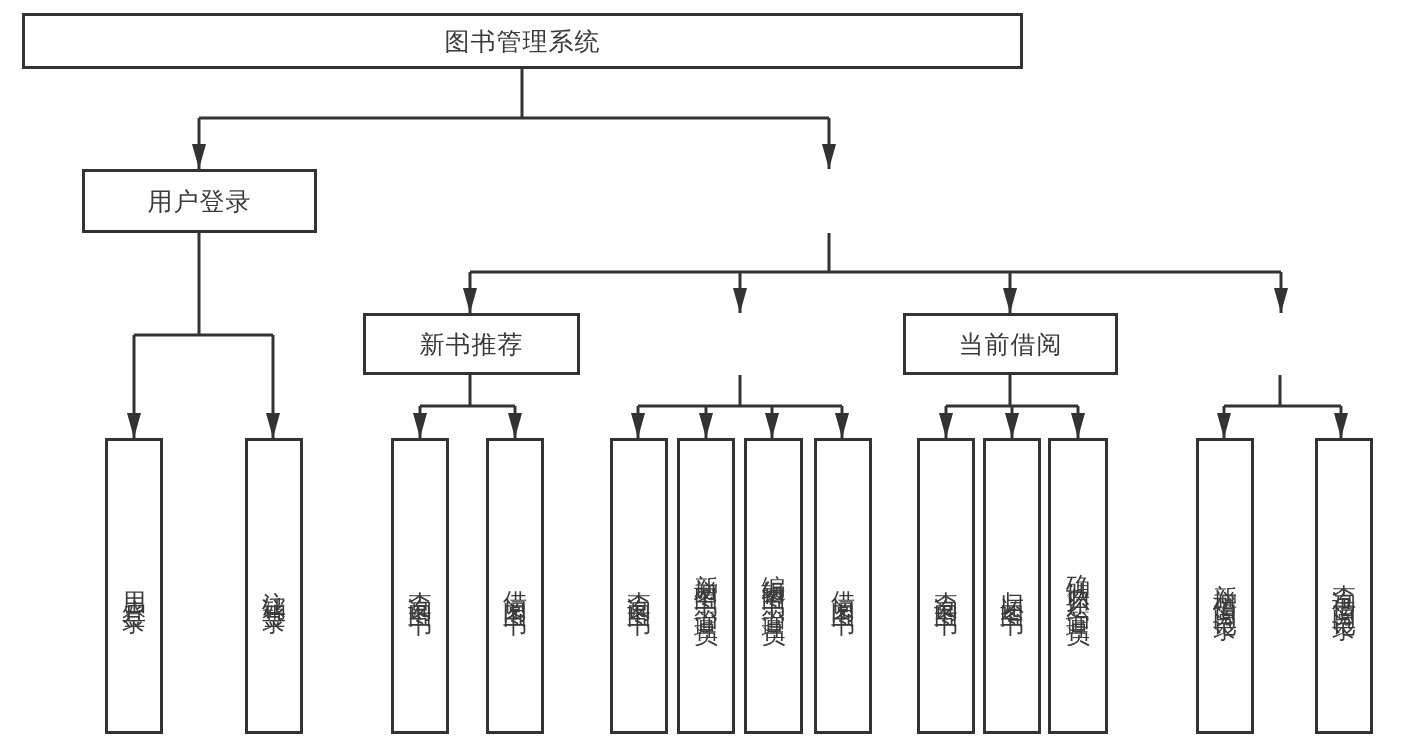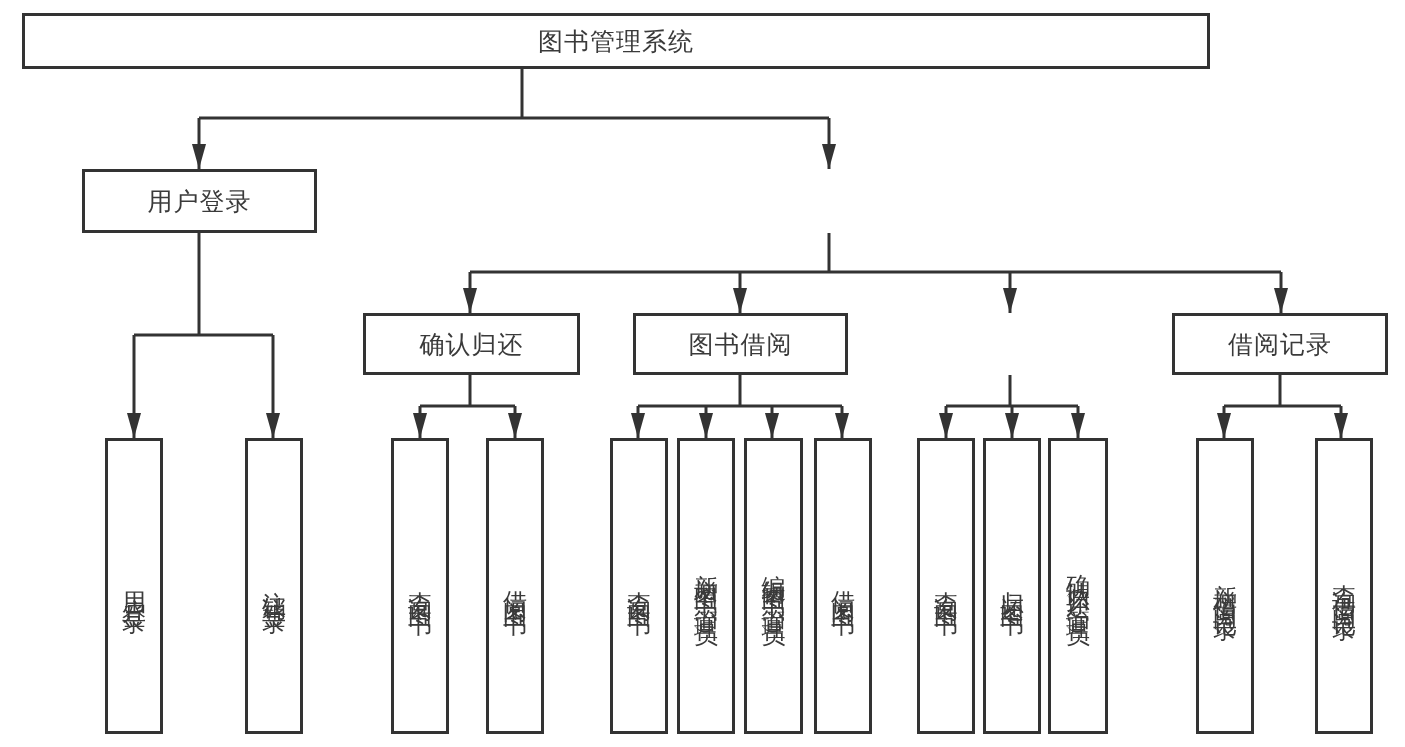--- a/index.html
+++ b/index.html
@@ -46,21 +46,21 @@
   }
   .vbox span {
     writing-mode: vertical-rl;
     text-orientation: mixed;
     font-size: 24px;
     letter-spacing: 7px;
     line-height: 1;
     color: var(--text-color);
   }
   
-  .n-root   { left: 22px;   top: 13px;  width: 1188px; height: 56px; }
+  .n-root   { left: 22px;   top: 13px;  width: 1001px; height: 56px; }
   .n-login  { left: 82px;   top: 169px; width: 235px;  height: 64px; }
   .n-mgmt   { left: 711px;  top: 169px; width: 236px;  height: 64px; }
   .n-g0     { left: 363px;  top: 313px; width: 217px;  height: 62px; }
   .n-g1     { left: 633px;  top: 313px; width: 215px;  height: 62px; }
   .n-g2     { left: 903px;  top: 313px; width: 215px;  height: 62px; }
   .n-g3     { left: 1172px; top: 313px; width: 216px;  height: 62px; }
   .leaf     { top: 438px; height: 296px; width: 58px; }
   .l-0  { left: 105px; }
   .l-1  { left: 245px; }
   .l-2  { left: 391px; }
@@ -130,23 +130,22 @@
     <path class="wire" marker-end="url(#arrowhead)" d="M1012 406 V438"></path>
     <path class="wire" marker-end="url(#arrowhead)" d="M1078 406 V438"></path>
     <path class="wire" marker-end="url(#arrowhead)" d="M1224 406 V438"></path>
     <path class="wire" marker-end="url(#arrowhead)" d="M1341 406 V438"></path>
   </svg>
 
   <div class="box hbox n-root">图书管理系统</div>
 
   <div class="box hbox n-login">用户登录</div>
 
-  <div class="box hbox n-g0">确认归还</div>
-  <div class="box hbox n-g1">图书借阅</div>
-  <div class="box hbox n-g3">借阅记录</div>
+  <div class="box hbox n-g0">新书推荐</div>
+  <div class="box hbox n-g2">当前借阅</div>
 
   <div class="box vbox leaf l-0">
     <span>用户登录</span>
   </div>
   <div class="box vbox leaf l-1">
     <span>注销登录</span>
   </div>
   <div class="box vbox leaf l-2">
     <span>查询图书</span>
   </div>

